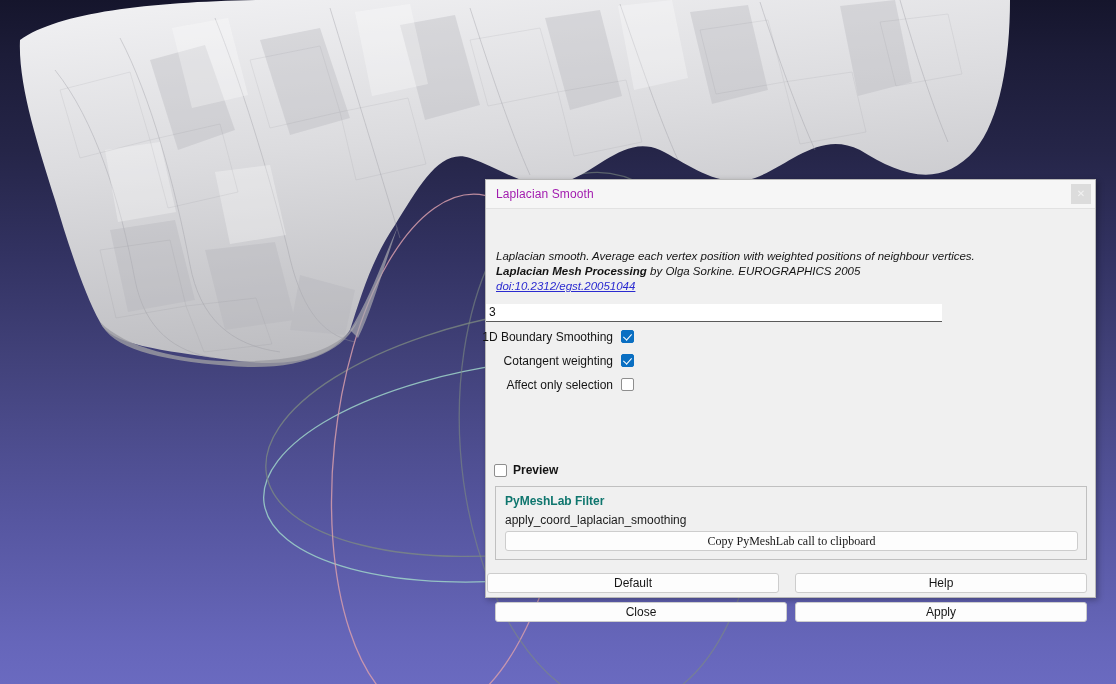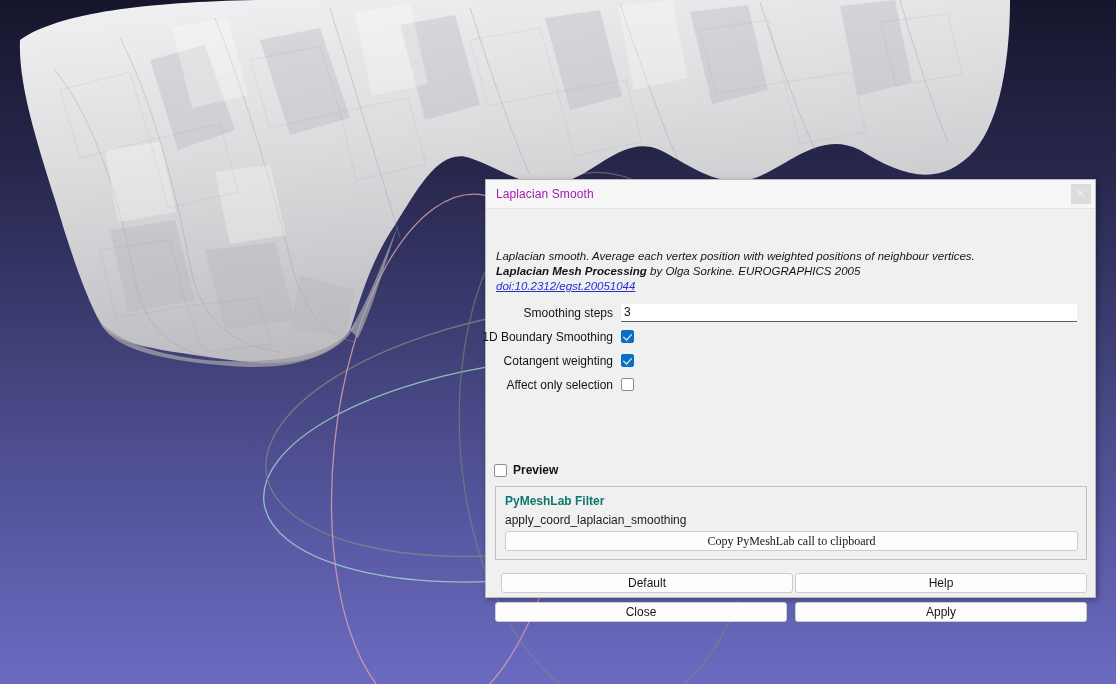--- a/index.html
+++ b/index.html
@@ -218,21 +218,21 @@
     width: 292px; height: 20px;
     background: #fdfdfd;
     border: 1px solid #cdcdcd;
     border-radius: 3px;
     font-family: "Liberation Sans", sans-serif;
     font-size: 12px;
     color: #161616;
     cursor: default;
     padding: 0;
   }
-  #btn-default { left: 15px;   top: 364px; }
+  #btn-default { left: 1px;   top: 364px; }
   #btn-help    { left: 309px; top: 364px; }
   #btn-close   { left: 9px;   top: 393px; }
   #btn-apply   { left: 309px; top: 393px; }
 </style>
 </head>
 <body>
 
 <div id="viewport">
   <svg id="viewport-svg" width="1116" height="684">
     <defs>
@@ -329,21 +329,20 @@
 
     <div id="desc">
       <span class="ln1">Laplacian smooth. Average each vertex position with weighted positions of neighbour vertices.</span>
       <span class="ln2"><span class="bold">Laplacian Mesh Processing</span><span> by Olga Sorkine. EUROGRAPHICS 2005</span></span>
       <a id="doi-link" href="#">doi:10.2312/egst.20051044</a>
     </div>
 
     <div id="params">
 
       <div class="prow">
-        <span class="plabel">Smoothing steps</span>
         <span class="pfield">
           <input id="steps-input" type="text" value="3" style="">
         </span>
       </div>
 
       <div class="row-gap"></div>
 
       <div class="prow">
         <span class="plabel">1D Boundary Smoothing</span>
         <span class="pfield">

